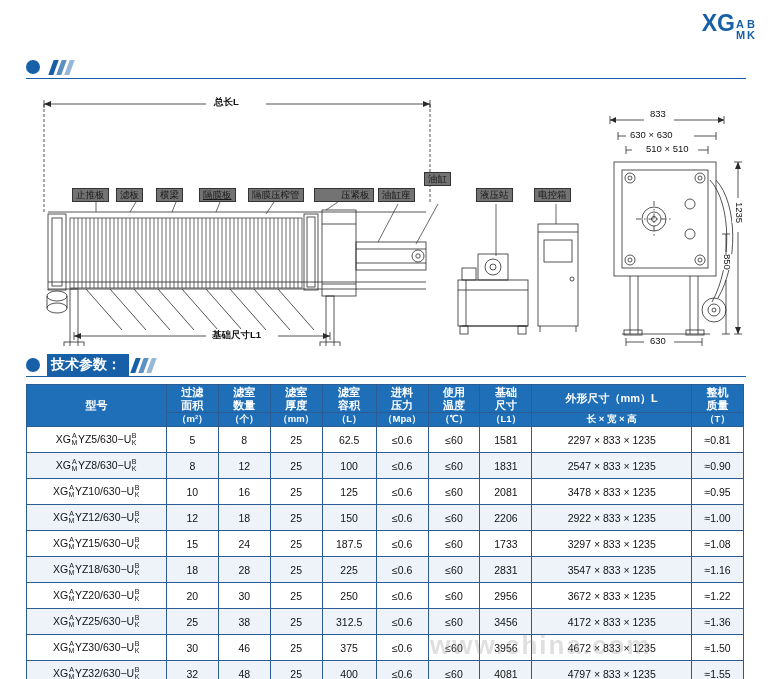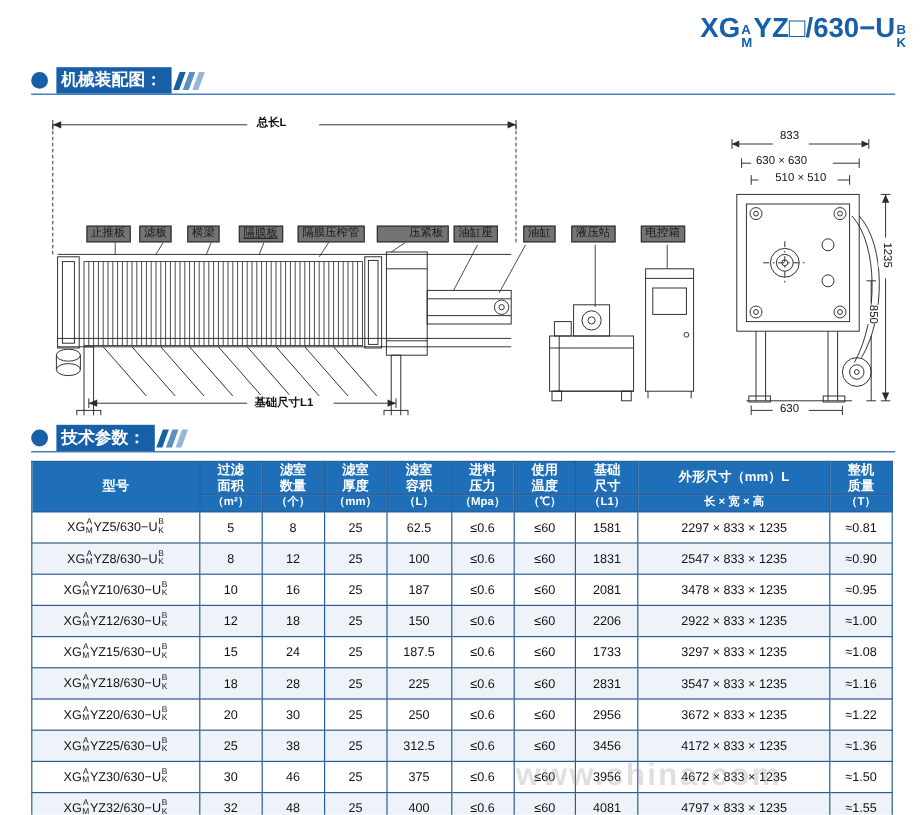--- a/index.html
+++ b/index.html
@@ -196,31 +196,29 @@
 </head>
 <body>
 
 <div class="title-bar">
   <div class="title-text">
     <span>XG</span>
     <span class="sub-stack">
       <span>A</span>
       <span>M</span>
     </span>
-    <span>YZ□/630−U</span>
     <span class="sub-stack">
       <span>B</span>
       <span>K</span>
     </span>
   </div>
 </div>
 
 <div class="section-head" id="sec-mech">
   <span class="sec-dot"></span>
-  <span class="sec-label">机械装配图：</span>
   <span class="sec-stripes">
       <i></i>
       <i></i>
       <i></i>
     </span>
 </div>
 <div class="rule" id="rule-mech"></div>
 
 <div class="drawing">
 <svg width="718" height="262" viewBox="0 0 718 262" xmlns="http://www.w3.org/2000/svg">
@@ -445,21 +443,21 @@
   </g>
 </svg>
 
   <div class="callout" style="left:46px;  top:104px;">止推板</div>
   <div class="callout" style="left:90px;  top:104px;">滤板</div>
   <div class="callout" style="left:130px; top:104px;">横梁</div>
   <div class="callout" style="left:173px; top:104px;text-decoration:underline;">隔膜板</div>
   <div class="callout" style="left:222px; top:104px;">隔膜压榨管</div>
   <div class="callout" style="left:288px; top:104px;padding-left:26px;">压紧板</div>
   <div class="callout" style="left:352px; top:104px;">油缸座</div>
-  <div class="callout" style="left:398px; top:104px;margin-left:12px;">油缸</div>
+  <div class="callout" style="left:398px; top:88px;">油缸</div>
   <div class="callout" style="left:450px; top:104px;">液压站</div>
   <div class="callout" style="left:508px; top:104px;">电控箱</div>
 
   <div class="dimtxt" style="left:186px; top:12px; font-weight:bold;">总长L</div>
   <div class="dimtxt" style="left:184px; top:245px; font-weight:bold;">基础尺寸L1</div>
   <div class="dimtxt" style="left:622px; top:24px;">833</div>
   <div class="dimtxt" style="left:602px; top:45px;">630 × 630</div>
   <div class="dimtxt" style="left:608px; top:59px;margin-left:10px;">510 × 510</div>
   <div class="dimtxt vert" style="left:706px; top:118px;">1235</div>
   <div class="dimtxt vert" style="left:694px; top:170px;">850</div>
@@ -565,21 +563,21 @@
           <td class="model"><span>XG</span><span class="mstack">
               <span>A</span>
               <span>M</span>
             </span><span>YZ10/630−U</span><span class="mstack">
               <span>B</span>
               <span>K</span>
             </span></td>
           <td>10</td>
           <td>16</td>
           <td>25</td>
-          <td>187</td>
+          <td>125</td>
           <td>≤0.6</td>
           <td>≤60</td>
           <td>2081</td>
           <td>3478 × 833 × 1235</td>
           <td>≈0.95</td>
         </tr>
         <tr>
           <td class="model"><span>XG</span><span class="mstack">
               <span>A</span>
               <span>M</span>

